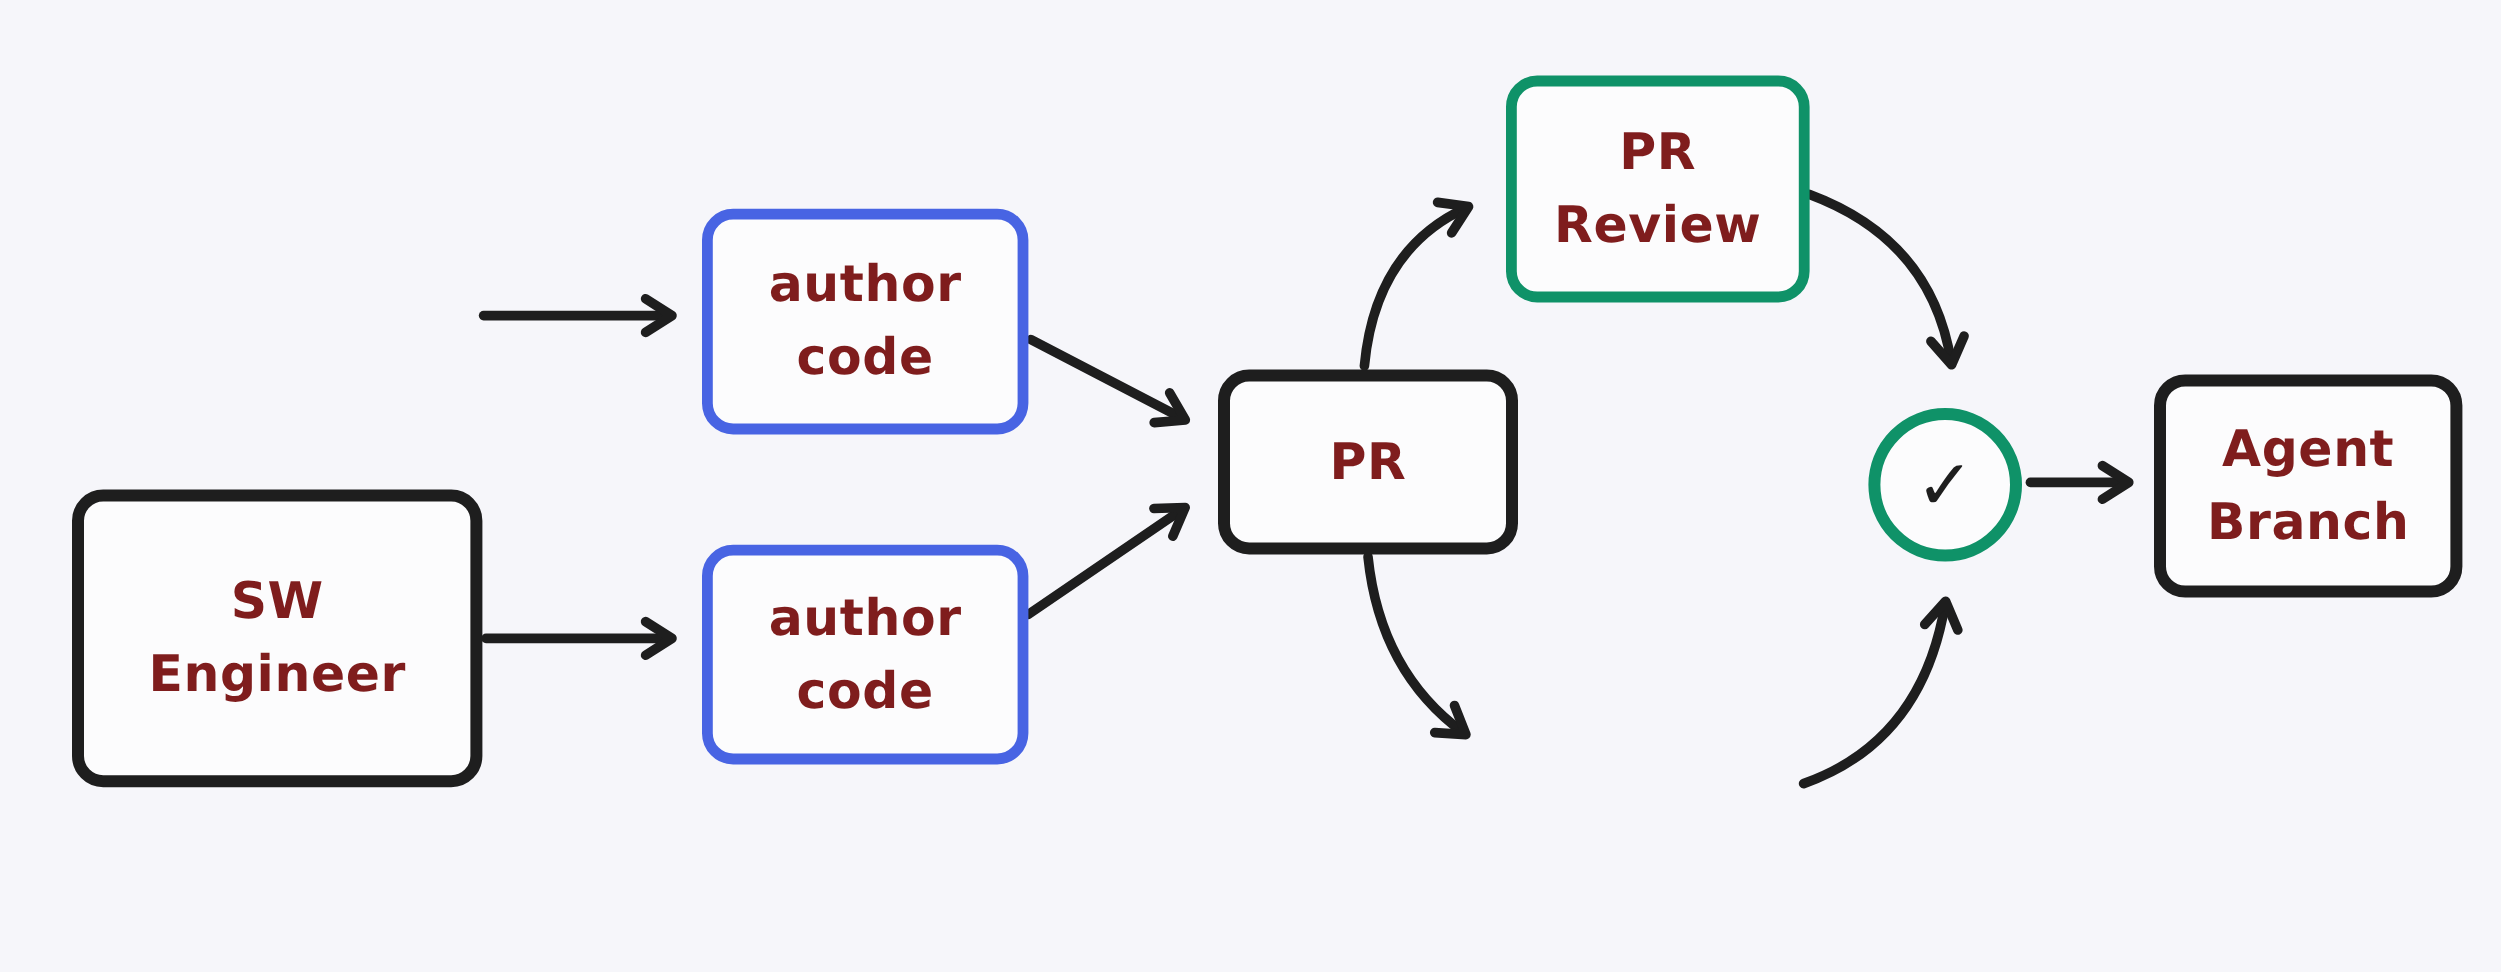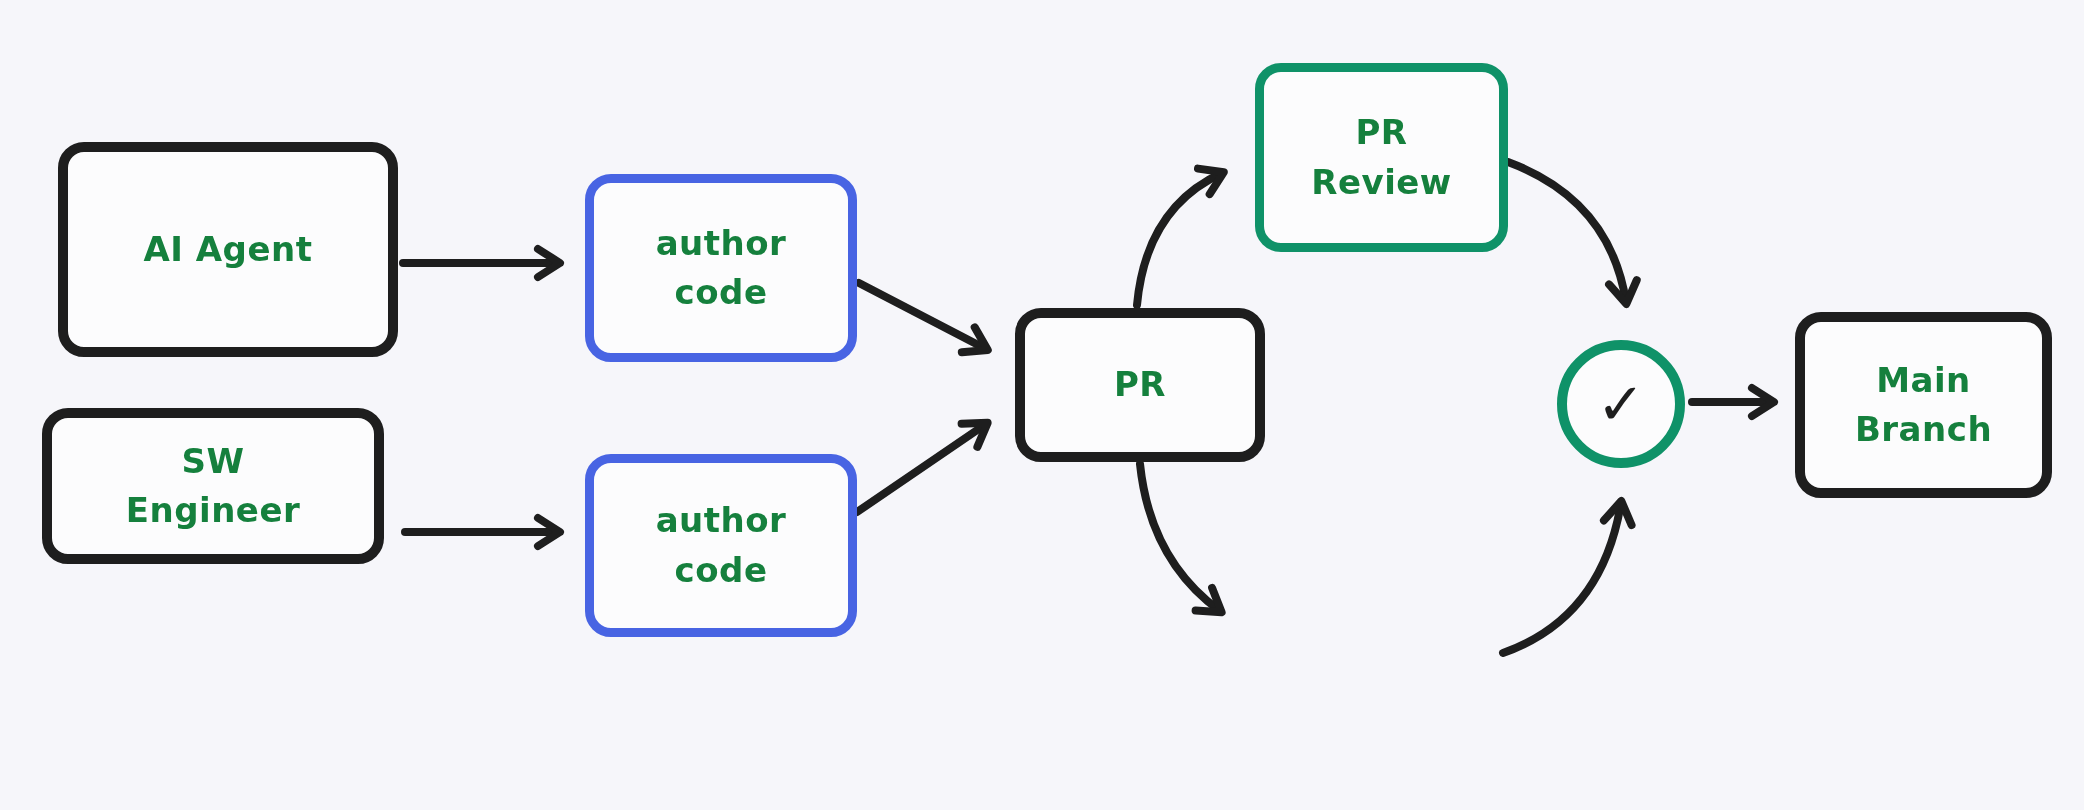--- a/index.html
+++ b/index.html
@@ -19,31 +19,31 @@
     background: #fcfcfd;
     border: 10px solid #1e1e1e;
     border-radius: 26px;
     display: flex;
     align-items: center;
     justify-content: center;
   }
   .node .label {
     white-space: pre-line;
     text-align: center;
-    color: #15803d;
-    font-size: 34px;
+    color: #7f1d1d;
+    font-size: 42px;
     font-weight: 600;
     line-height: 1.45;
     letter-spacing: 0.5px;
   }
   .node.blue  { border-color: #4864e3; border-width: 9px; margin-top: 12px; }
   .node.green { border-color: #0f9268; border-width: 9px; }
 
   .ai-agent      { left: 58px;   top: 142px; width: 340px; height: 215px; }
-  .sw-engineer   { left: 42px;   top: 408px; width: 342px; height: 156px; }
+  .sw-engineer   { left: 60px;   top: 408px; width: 342px; height: 248px; }
   .author-top    { left: 585px;  top: 162px; width: 272px; height: 188px; }
   .author-bottom { left: 585px;  top: 442px; width: 272px; height: 183px; }
   .pr            { left: 1015px; top: 308px; width: 250px; height: 154px; }
   .pr-review     { left: 1255px; top: 63px;  width: 253px; height: 189px; }
   .ci            { left: 1242px; top: 550px; width: 260px; height: 190px; }
   .main-branch   { left: 1795px; top: 312px; width: 257px; height: 186px; }
 
   .check-circle {
     left: 1557px; top: 340px;
     width: 128px; height: 128px;
@@ -85,23 +85,20 @@
     <path class="edge" d="M 405 532 L 558 532" marker-end="url(#arrowhead)"></path>
     <path class="edge" d="M 859 283 L 986 349" marker-end="url(#arrowhead)"></path>
     <path class="edge" d="M 857 512 L 986 424" marker-end="url(#arrowhead)"></path>
     <path class="edge" d="M 1137 305 Q 1146 208 1222 173" marker-end="url(#arrowhead)"></path>
     <path class="edge" d="M 1140 464 Q 1150 560 1220 611" marker-end="url(#arrowhead)"></path>
     <path class="edge" d="M 1508 162 Q 1610 200 1626 302" marker-end="url(#arrowhead)"></path>
     <path class="edge" d="M 1503 653 Q 1602 618 1621 503" marker-end="url(#arrowhead)"></path>
     <path class="edge" d="M 1692 402 L 1772 402" marker-end="url(#arrowhead)"></path>
   </svg>
 
-  <div class="node ai-agent">
-    <span class="label">AI Agent</span>
-  </div>
 
   <div class="node sw-engineer">
     <span class="label">SW
 Engineer</span>
   </div>
 
   <div class="node blue author-top">
     <span class="label">author
 code</span>
   </div>
@@ -119,17 +116,17 @@
     <span class="label">PR
 Review</span>
   </div>
 
 
   <div class="node check-circle">
     <span class="label">✓</span>
   </div>
 
   <div class="node main-branch">
-    <span class="label">Main
+    <span class="label">Agent
 Branch</span>
   </div>
 
 </div>
 
 </body></html>

